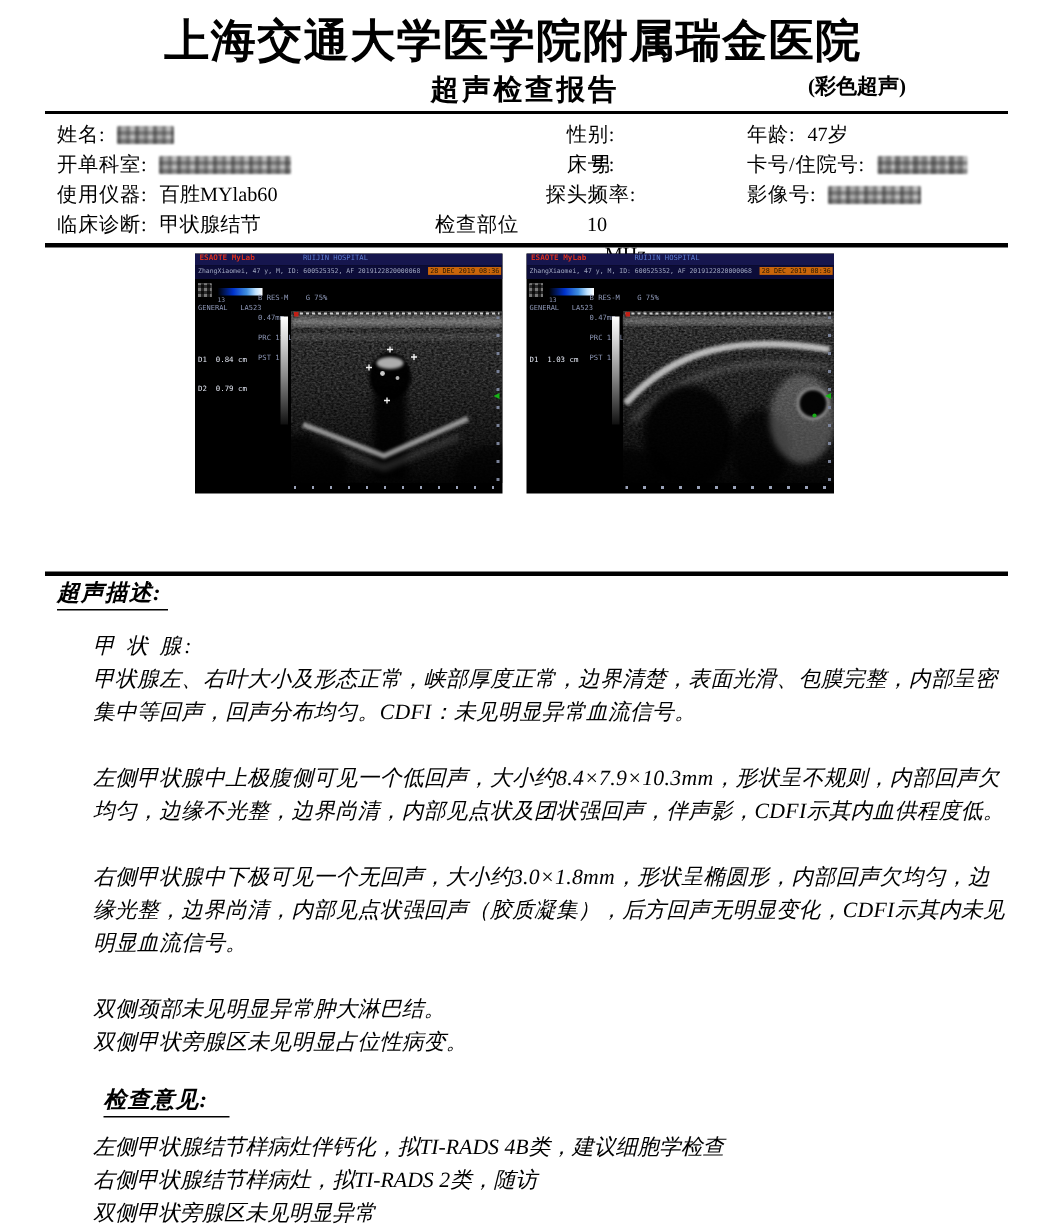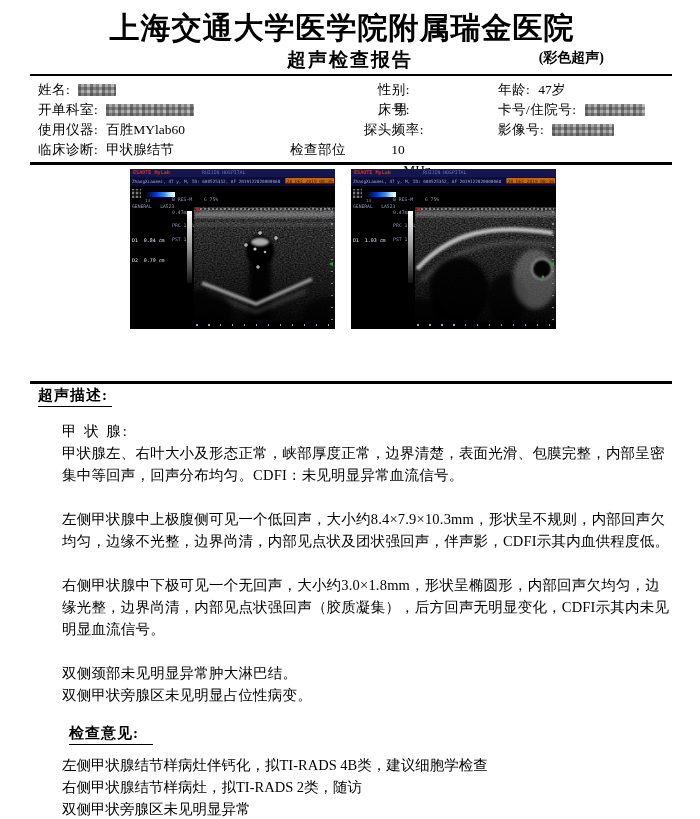--- a/index.html
+++ b/index.html
@@ -85,21 +85,21 @@
   .us-image{position:absolute;top:38px;left:64px;width:141px;height:115px;}
   .us-red{position:absolute;top:39px;left:66px;width:3px;height:3px;background:#c22016;}
   .us-green{position:absolute;right:2px;top:93px;width:0;height:0;
     border-top:2.5px solid transparent;border-bottom:2.5px solid transparent;border-right:4px solid #17b317;}
   .us-ticks-b{position:absolute;left:66px;right:4px;bottom:3px;height:2.5px;
     background:repeating-linear-gradient(90deg,#9aa2b8 0 1.5px,transparent 1.5px 12px);}
   .us-ticks-r{position:absolute;right:2px;top:42px;bottom:8px;width:2.5px;
     background:repeating-linear-gradient(180deg,#7a8298 0 1.5px,transparent 1.5px 12px);}
 
   
-  .section{position:absolute;left:38px;right:30px;}
+  .section{position:absolute;left:38px;right:30px;font-style:italic;}
   .sec-desc{top:376px;}
   .sec-heading{
     display:inline-block;font-size:15px;font-weight:700;letter-spacing:1px;
     border-bottom:1.5px solid #000;padding:0 4px 1px 0;
   }
   .sec-heading.wide{padding-right:14px;margin-left:31px;}
   .desc-body{margin:13px 0 0 24px;font-size:14.5px;line-height:22px;letter-spacing:0.2px;}
   .para{margin:0 0 22px 0;}
   .para:last-child{margin-bottom:0;}
   .organ-line{margin-bottom:0;letter-spacing:2px;}

